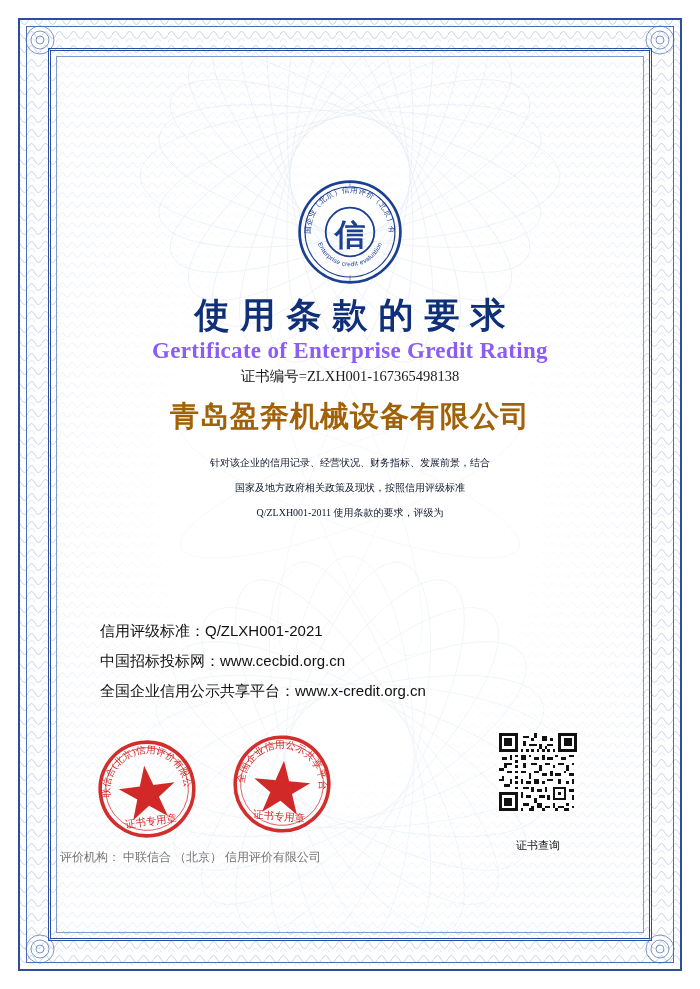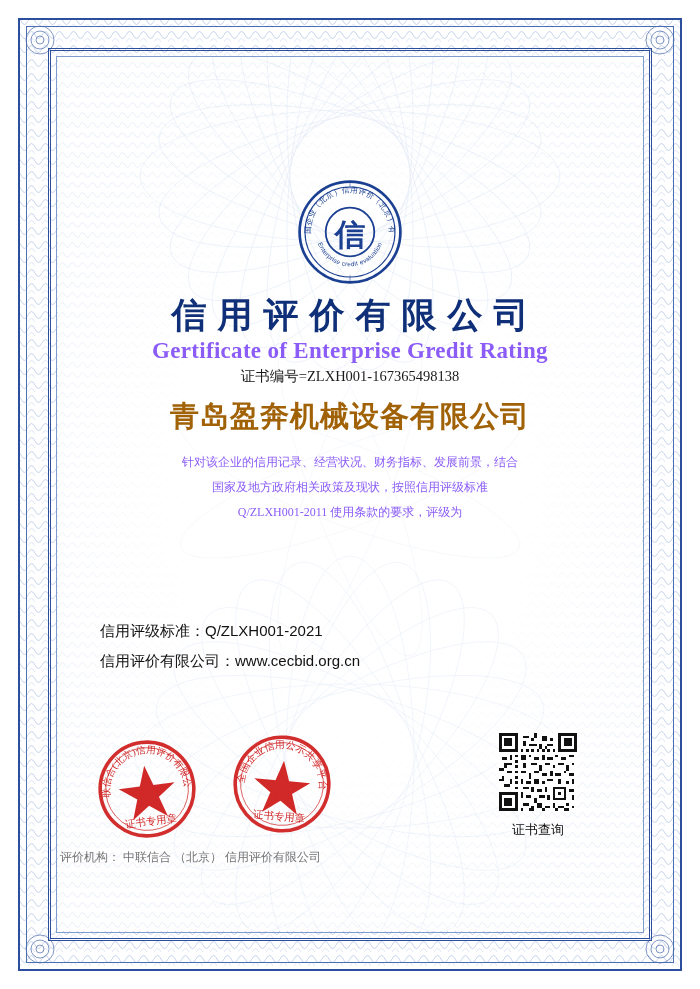--- a/index.html
+++ b/index.html
@@ -126,22 +126,22 @@
     color: #a16207;
     letter-spacing: 1px;
     font-family: "Liberation Serif", serif;
   }
 
   .statement {
     position: absolute;
     top: 390px;
     left: 28px; right: 28px;
     text-align: center;
-    color: #8b5cf6;
-    font-size: 12px;
+    color: #0f172a;
+    font-size: 10px;
     line-height: 25px;
     font-family: "Liberation Serif", serif;
   }
 
   .grade {
     position: absolute;
     top: 476px;
     left: 0; right: 0;
     text-align: center;
     color: #d00000;
@@ -180,22 +180,22 @@
     left: 437px;
     top: 673px;
     width: 82px;
     text-align: center;
   }
   .qr-code {
     width: 78px; height: 78px;
     margin: 0 auto;
   }
   .qr-label {
-    margin-top: 6px;
-    font-size: 13px;
+    margin-top: 23px;
+    font-size: 11px;
     color: #111;
     white-space: nowrap;
     font-family: Liberation Sans, sans-serif;
   }
 
   .issuer {
     position: absolute;
     top: 789px;
     left: 0; right: 0;
     text-align: left;
@@ -310,35 +310,36 @@
       <text font-family="Liberation Sans, sans-serif" font-size="7" fill="#1b3f91" letter-spacing="0.3">
         <textPath href="#arcBottom" startOffset="50%" text-anchor="middle">Enterprise credit evaluation</textPath>
       </text>
       <text x="60" y="74" text-anchor="middle" font-family="Liberation Serif, serif" font-size="34" font-weight="bold" fill="#1b3f91">信</text>
       <g stroke="#1b3f91" stroke-width="0.7" fill="none" opacity="0.9">
         <line x1="60" y1="4" x2="60" y2="12"></line>
         <line x1="60" y1="108" x2="60" y2="116"></line>
       </g>
     </svg>
 
-    <div class="title-cn">信用评价有限公司</div>
+    <div class="title-cn">使用条款的要求</div>
     <div class="title-en">Gertificate of Enterprise Gredit Rating</div>
     <div class="cert-no">证书编号=ZLXH001-167365498138</div>
     <div class="company">青岛盈奔机械设备有限公司</div>
 
     <div class="statement">
       <div>针对该企业的信用记录、经营状况、财务指标、发展前景，结合</div>
       <div>国家及地方政府相关政策及现状，按照信用评级标准</div>
       <div>Q/ZLXH001-2011 使用条款的要求，评级为</div>
     </div>
 
 
     <div class="details">
       <div>信用评级标准：Q/ZLXH001-2021</div>
-      <div>信用评价有限公司：www.cecbid.org.cn</div>
+      <div>中国招标投标网：www.cecbid.org.cn</div>
+      <div>全国企业信用公示共享平台：www.x-credit.org.cn</div>
     </div>
 
     <svg class="seal seal-left" viewBox="0 0 120 120" xmlns="http://www.w3.org/2000/svg">
       <defs>
         <path id="sealArcL" d="M 18,62 A 42,42 0 0 1 102,62"></path>
       </defs>
       <g transform="rotate(-7 60 60)">
         <circle cx="60" cy="60" r="52" fill="none" stroke="#cc1111" stroke-width="4" opacity="0.88"></circle>
         <circle cx="60" cy="60" r="46" fill="none" stroke="#cc1111" stroke-width="1" opacity="0.7"></circle>
         <text font-family="Liberation Serif, serif" font-size="10.5" fill="#cc1111" letter-spacing="0.2" opacity="0.9">

